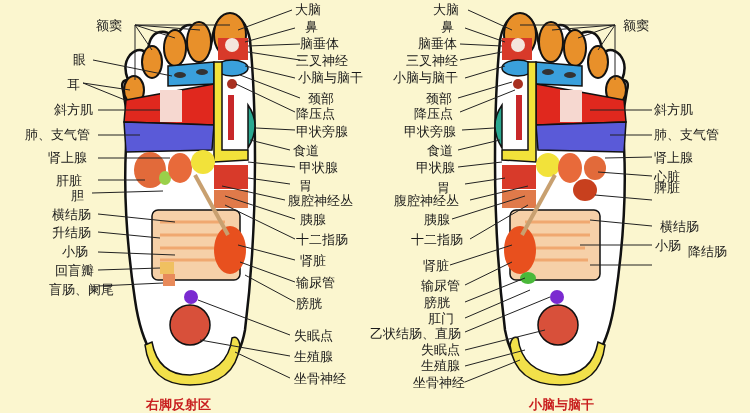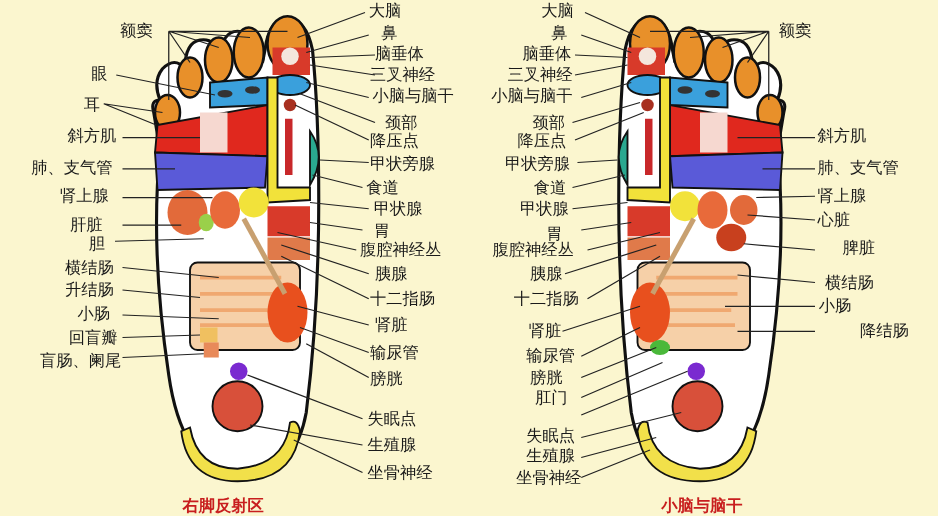--- a/index.html
+++ b/index.html
@@ -194,21 +194,21 @@
 <div class="lbl r" style="left:67px;top:77px;">耳</div>
 <div class="lbl r" style="left:54px;top:102px;">斜方肌</div>
 <div class="lbl r" style="left:25px;top:127px;">肺、支气管</div>
 <div class="lbl r" style="left:48px;top:150px;">肾上腺</div>
 <div class="lbl r" style="left:56px;top:173px;">肝脏</div>
 <div class="lbl r" style="left:71px;top:188px;">胆</div>
 <div class="lbl r" style="left:52px;top:207px;">横结肠</div>
 <div class="lbl r" style="left:52px;top:225px;">升结肠</div>
 <div class="lbl r" style="left:62px;top:244px;">小肠</div>
 <div class="lbl r" style="left:55px;top:263px;">回盲瓣</div>
-<div class="lbl r" style="left:32px;top:282px;">盲肠、阑尾</div>
+<div class="lbl r" style="left:49px;top:282px;">盲肠、阑尾</div>
 
 <div class="lbl" style="left:295px;top:2px;">大脑</div>
 <div class="lbl" style="left:305px;top:19px;">鼻</div>
 <div class="lbl" style="left:300px;top:36px;">脑垂体</div>
 <div class="lbl" style="left:296px;top:53px;">三叉神经</div>
 <div class="lbl" style="left:298px;top:70px;">小脑与脑干</div>
 <div class="lbl" style="left:308px;top:91px;">颈部</div>
 <div class="lbl" style="left:296px;top:106px;">降压点</div>
 <div class="lbl" style="left:296px;top:124px;">甲状旁腺</div>
 <div class="lbl" style="left:293px;top:143px;">食道</div>
@@ -235,30 +235,31 @@
 <div class="lbl" style="left:427px;top:143px;">食道</div>
 <div class="lbl" style="left:416px;top:160px;">甲状腺</div>
 <div class="lbl" style="left:437px;top:180px;">胃</div>
 <div class="lbl" style="left:394px;top:193px;">腹腔神经丛</div>
 <div class="lbl" style="left:424px;top:212px;">胰腺</div>
 <div class="lbl" style="left:411px;top:232px;">十二指肠</div>
 <div class="lbl" style="left:423px;top:258px;">肾脏</div>
 <div class="lbl" style="left:421px;top:278px;">输尿管</div>
 <div class="lbl" style="left:424px;top:295px;">膀胱</div>
 <div class="lbl" style="left:428px;top:311px;">肛门</div>
+<div class="lbl" style="left:370px;top:326px;">乙状结肠、直肠</div>
 <div class="lbl" style="left:421px;top:342px;">失眠点</div>
 <div class="lbl" style="left:421px;top:358px;">生殖腺</div>
 <div class="lbl" style="left:413px;top:375px;">坐骨神经</div>
 
 <div class="lbl" style="left:623px;top:18px;">额窦</div>
 <div class="lbl" style="left:654px;top:102px;">斜方肌</div>
 <div class="lbl" style="left:654px;top:127px;">肺、支气管</div>
 <div class="lbl" style="left:654px;top:150px;">肾上腺</div>
 <div class="lbl" style="left:654px;top:169px;">心脏</div>
-<div class="lbl" style="left:654px;top:191px;margin-left:20px;">脾脏</div>
+<div class="lbl" style="left:654px;top:180px;">脾脏</div>
 <div class="lbl" style="left:660px;top:219px;">横结肠</div>
 <div class="lbl" style="left:655px;top:238px;">小肠</div>
-<div class="lbl" style="left:660px;top:258px;padding-left:28px;">降结肠</div>
+<div class="lbl" style="left:660px;top:244px;padding-left:28px;">降结肠</div>
 
 <div class="caption" style="left:146px;top:396px;">右脚反射区</div>
 <div class="caption" style="left:529px;top:396px;">小脑与脑干</div>
 
 </div>
 
 </body></html>

